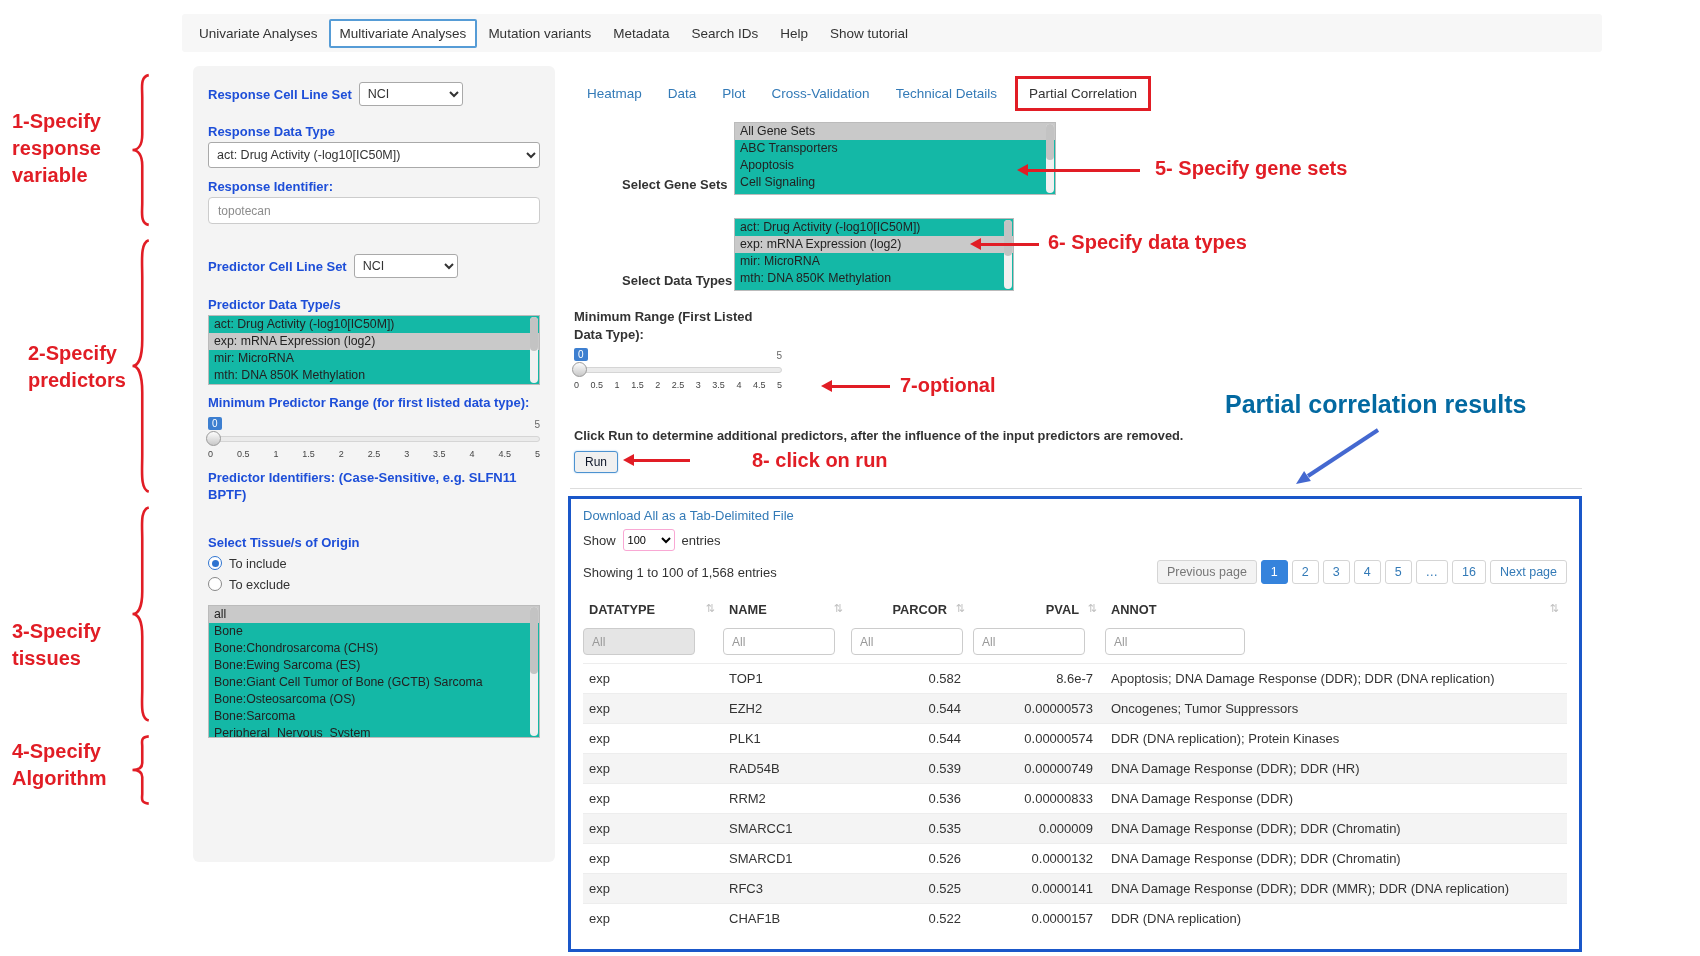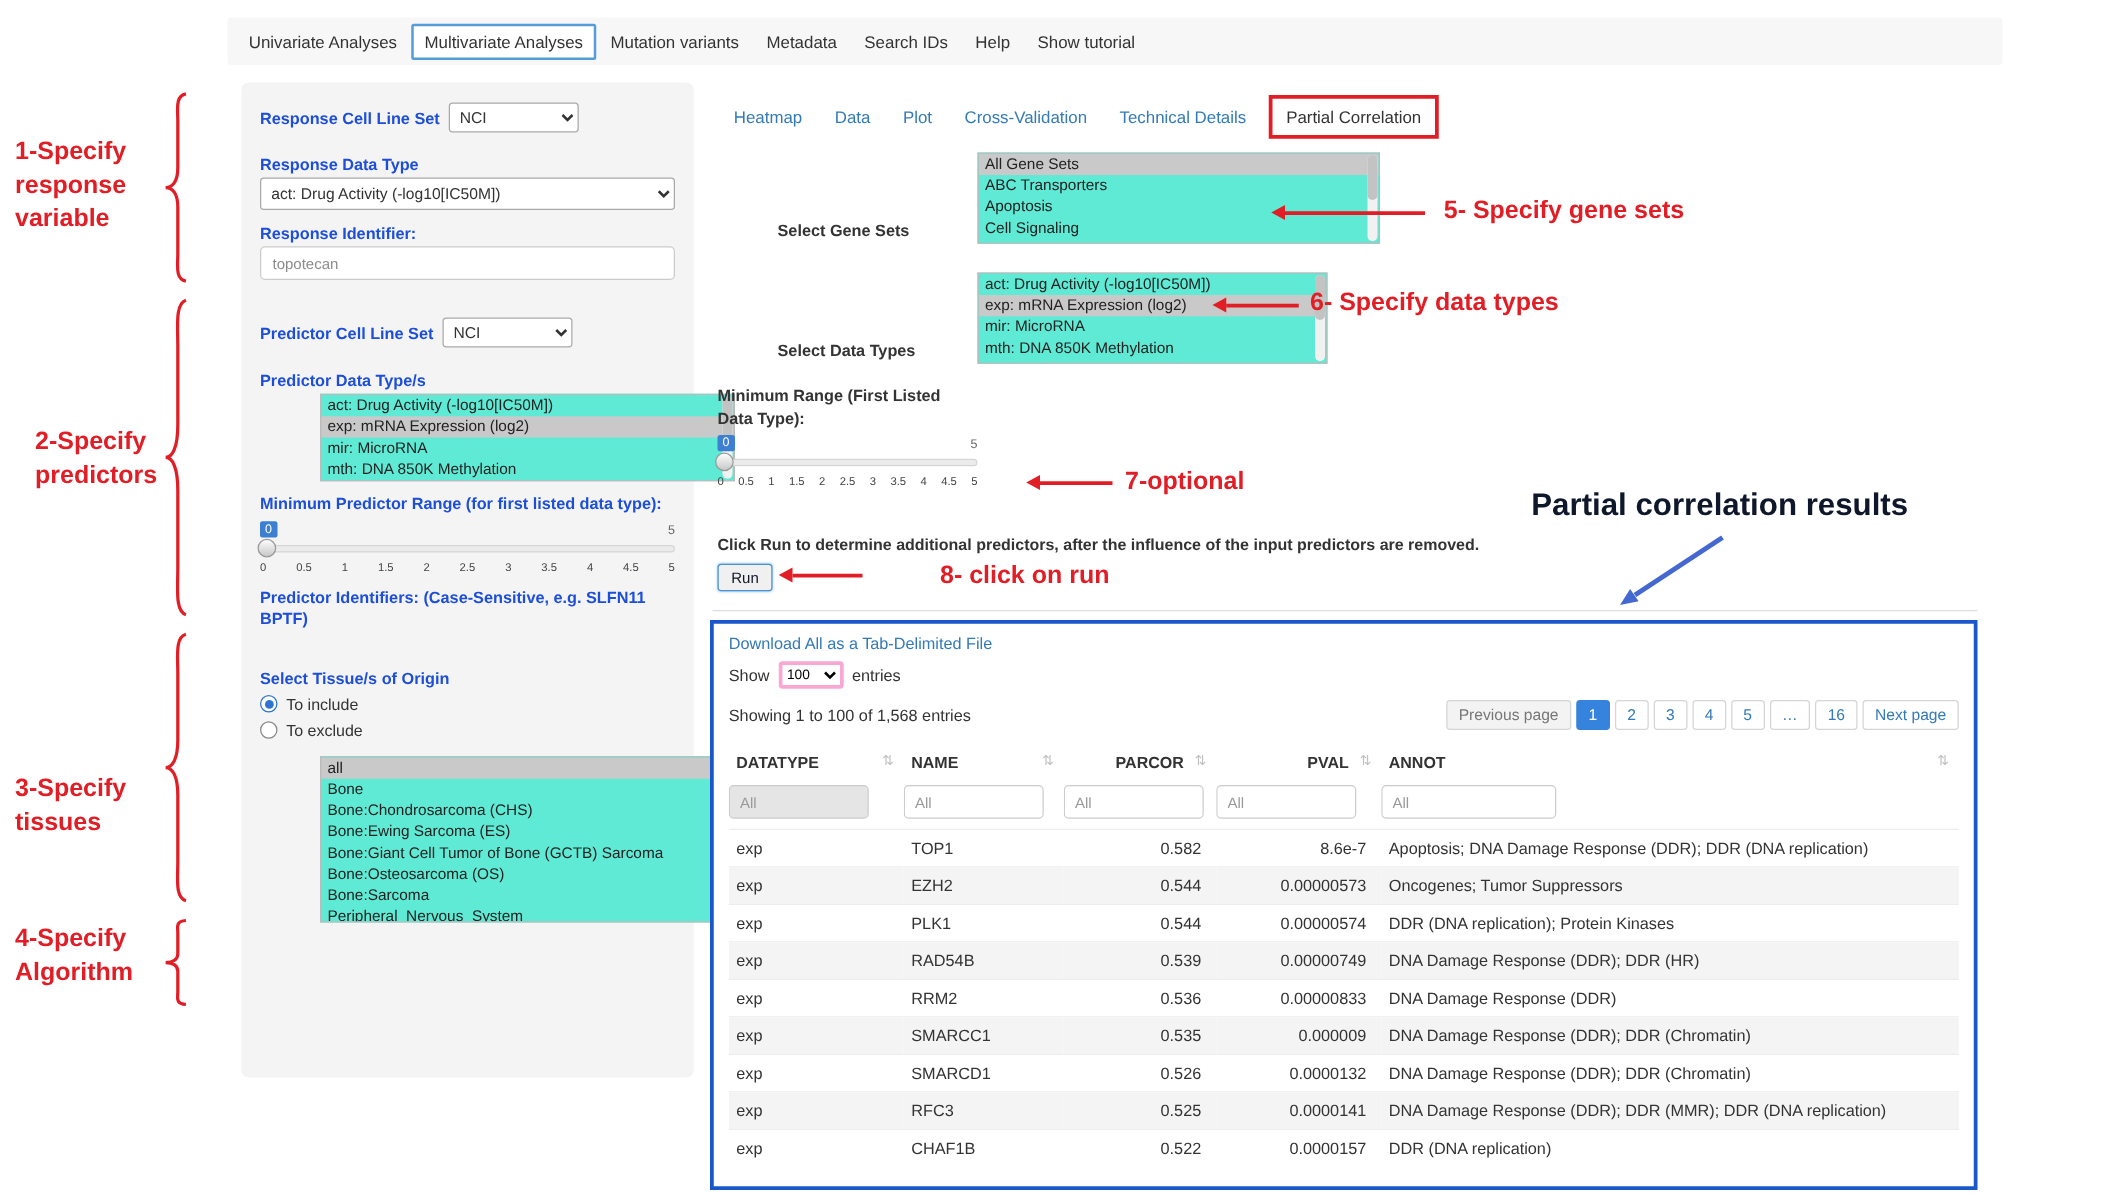--- a/index.html
+++ b/index.html
@@ -16,21 +16,21 @@
   .brace { position:absolute; width:26px; overflow:visible; }
   .arrow-red { position:absolute; height:3px; background:#e11d25; }
   .arrow-red::before { content:""; position:absolute; left:-11px; top:-5px; border-top:6px solid transparent; border-bottom:6px solid transparent; border-right:11px solid #e11d25; }
 
   
   .sidebar { position:absolute; left:193px; top:66px; width:362px; height:796px; background:#f4f4f4; border-radius:6px; padding:16px 15px; font-size:13px; }
   .lbl { font-weight:bold; font-size:13px; color:#1d4ed8; }
   .inline-row { display:flex; align-items:center; gap:7px; }
   select.ctl { font-size:12.5px; border:1px solid #a9a9a9; border-radius:3px; background:#fff; height:24px; padding:1px 4px; color:#333; font-family:inherit; }
   input.txt { width:100%; height:27px; border:1px solid #ccc; border-radius:4px; padding:3px 9px; font-size:12px; color:#8c8c8c; background:#fff; font-family:inherit; }
-  .listbox { background:#5eead4; border:1px solid #bbb; position:relative; overflow:hidden;margin-left:48px; }
+  .listbox { background:#14b8a6; border:1px solid #bbb; position:relative; overflow:hidden; }
   .opt { font-size:12.3px; padding:0 5px; line-height:17px; white-space:nowrap; color:#222; }
   .opt.selected { background:#c9c9c9; }
   .scrollbar { position:absolute; right:1px; top:1px; bottom:1px; width:8px; background:#f1f1f1; border-radius:4px; }
   .scrollbar .thumb { position:absolute; top:0; left:0; width:8px; height:52%; background:#c3c3c3; border-radius:4px; }
 
   
   .slider { position:relative; height:46px; }
   .slider .minlabel { position:absolute; left:0; top:0; background:#3d7fd0; color:#fff; font-size:10px; line-height:13px; padding:0 4px; border-radius:2px; }
   .slider .maxlabel { position:absolute; right:0; top:2px; font-size:10px; color:#666; }
   .slider .track { position:absolute; left:0; right:0; top:19px; height:6px; background:#ebebeb; border:1px solid #d5d5d5; border-radius:3px; }
@@ -50,30 +50,30 @@
 
   
   .select-group { position:absolute; display:flex; align-items:flex-end; }
   .glabel { font-weight:bold; font-size:13px; width:112px; padding-bottom:3px; flex:none;margin-left:48px; }
 
   .minrange-label { position:absolute; left:574px; top:308px; width:195px; font-weight:bold; font-size:13px; line-height:1.35; }
 
   .run-text { position:absolute; left:574px; top:428px; font-weight:bold; font-size:12.8px; }
   .run-btn { position:absolute; left:574px; top:451px; font-size:12px; padding:3px 10px; border:1px solid #4c92d0; background:#f0f0f0; border-radius:3px; color:#0f172a; box-shadow:0 0 2px #a8cdef; cursor:pointer; font-family:inherit; }
 
-  .results-title { position:absolute; left:1225px; top:390px; font-size:25px; font-weight:bold; color:#0f172a; }
+  .results-title { position:absolute; left:1225px; top:390px; font-size:25px; font-weight:bold; color:#0369a1; }
   .blue-arrow { position:absolute; left:1290px; top:426px; width:95px; height:64px; }
 
   .divider { position:absolute; left:570px; top:488px; width:1012px; border-top:1px solid #ddd; }
 
   
   .results-box { position:absolute; left:568px; top:496px; width:1014px; height:456px; border:3px solid #1a57c9; background:#fff; padding:7px 12px; overflow:hidden; }
   .dl-link { color:#337ab7; font-size:13px; cursor:pointer; display:inline-block; }
   .show-row { display:flex; align-items:center; gap:7px; margin-top:5px; font-size:13px; }
-  .show-row select { font-size:11px; height:22px; width:52px; border:3px solid #f9a8d4; border-radius:3px; background:#fff; font-family:inherit; }
+  .show-row select { font-size:11px; height:22px; width:52px; border:1px solid #f9a8d4; border-radius:3px; background:#fff; font-family:inherit; }
   .info-row { display:flex; justify-content:space-between; align-items:center; margin-top:9px; }
   .showing { font-size:13px; }
   .pagination { display:flex; gap:4px; align-items:center; }
   .pg { display:inline-block; border:1px solid #d5d5d5; background:#fff; color:#337ab7; font-size:12.5px; padding:4px 9px; border-radius:3px; cursor:pointer; white-space:nowrap; }
   .pg-prev { color:#777; background:#f3f3f3; }
   .pagination .selected { background:#3583dc; border-color:#3583dc; color:#fff; }
 
   table.dt { width:100%; border-collapse:collapse; margin-top:9px; font-size:13px; color:#333; table-layout:fixed; }
   .dt th { position:relative; text-align:left; font-weight:bold; font-size:12.8px; padding:9px 26px 9px 6px; }
   .dt th.num { text-align:right; }

